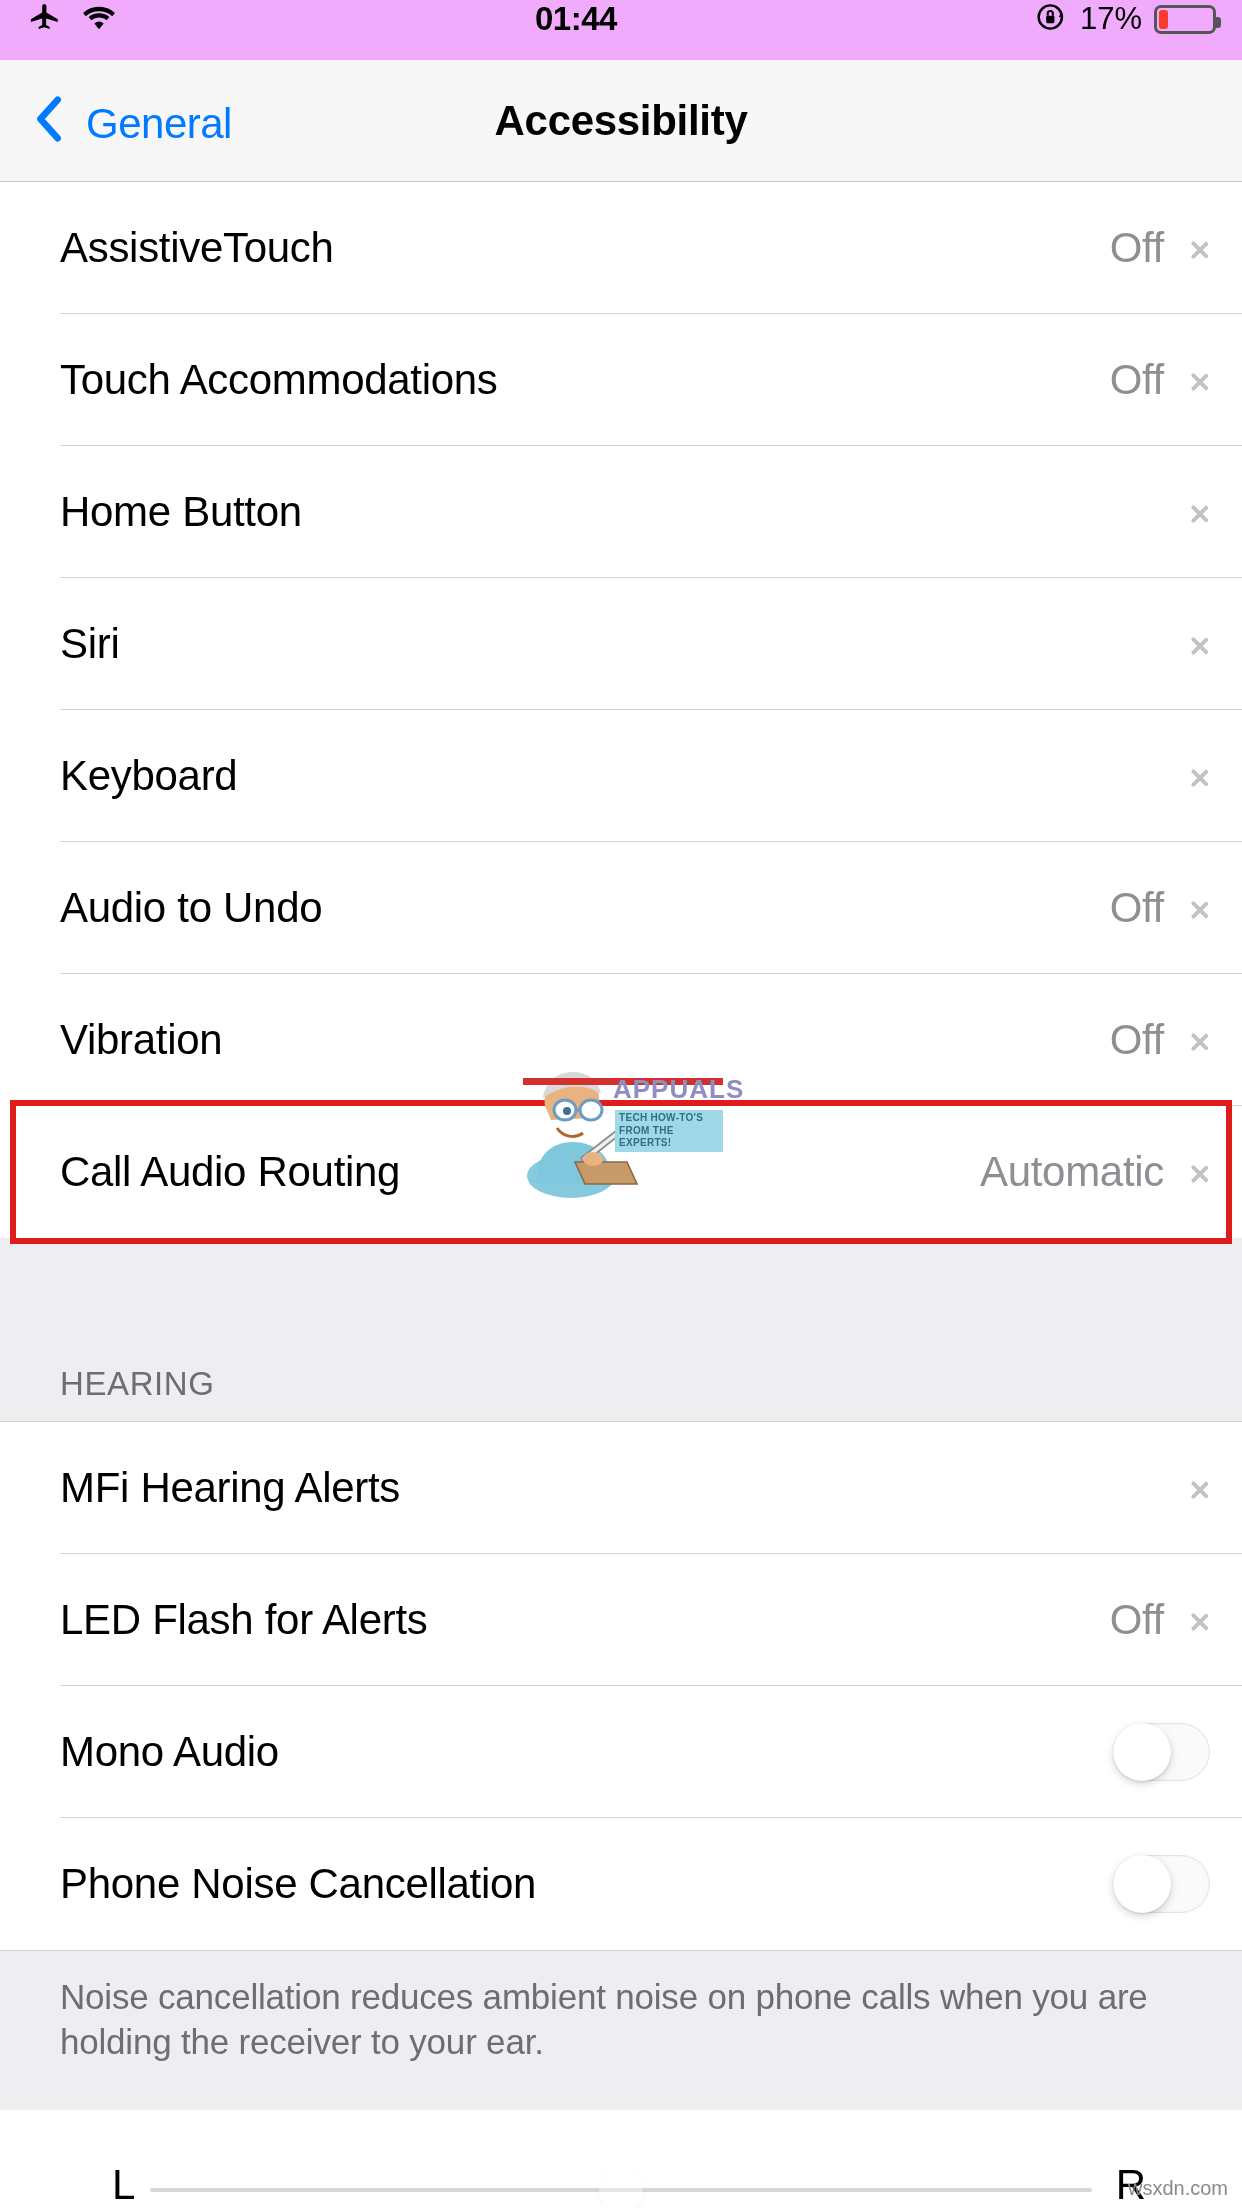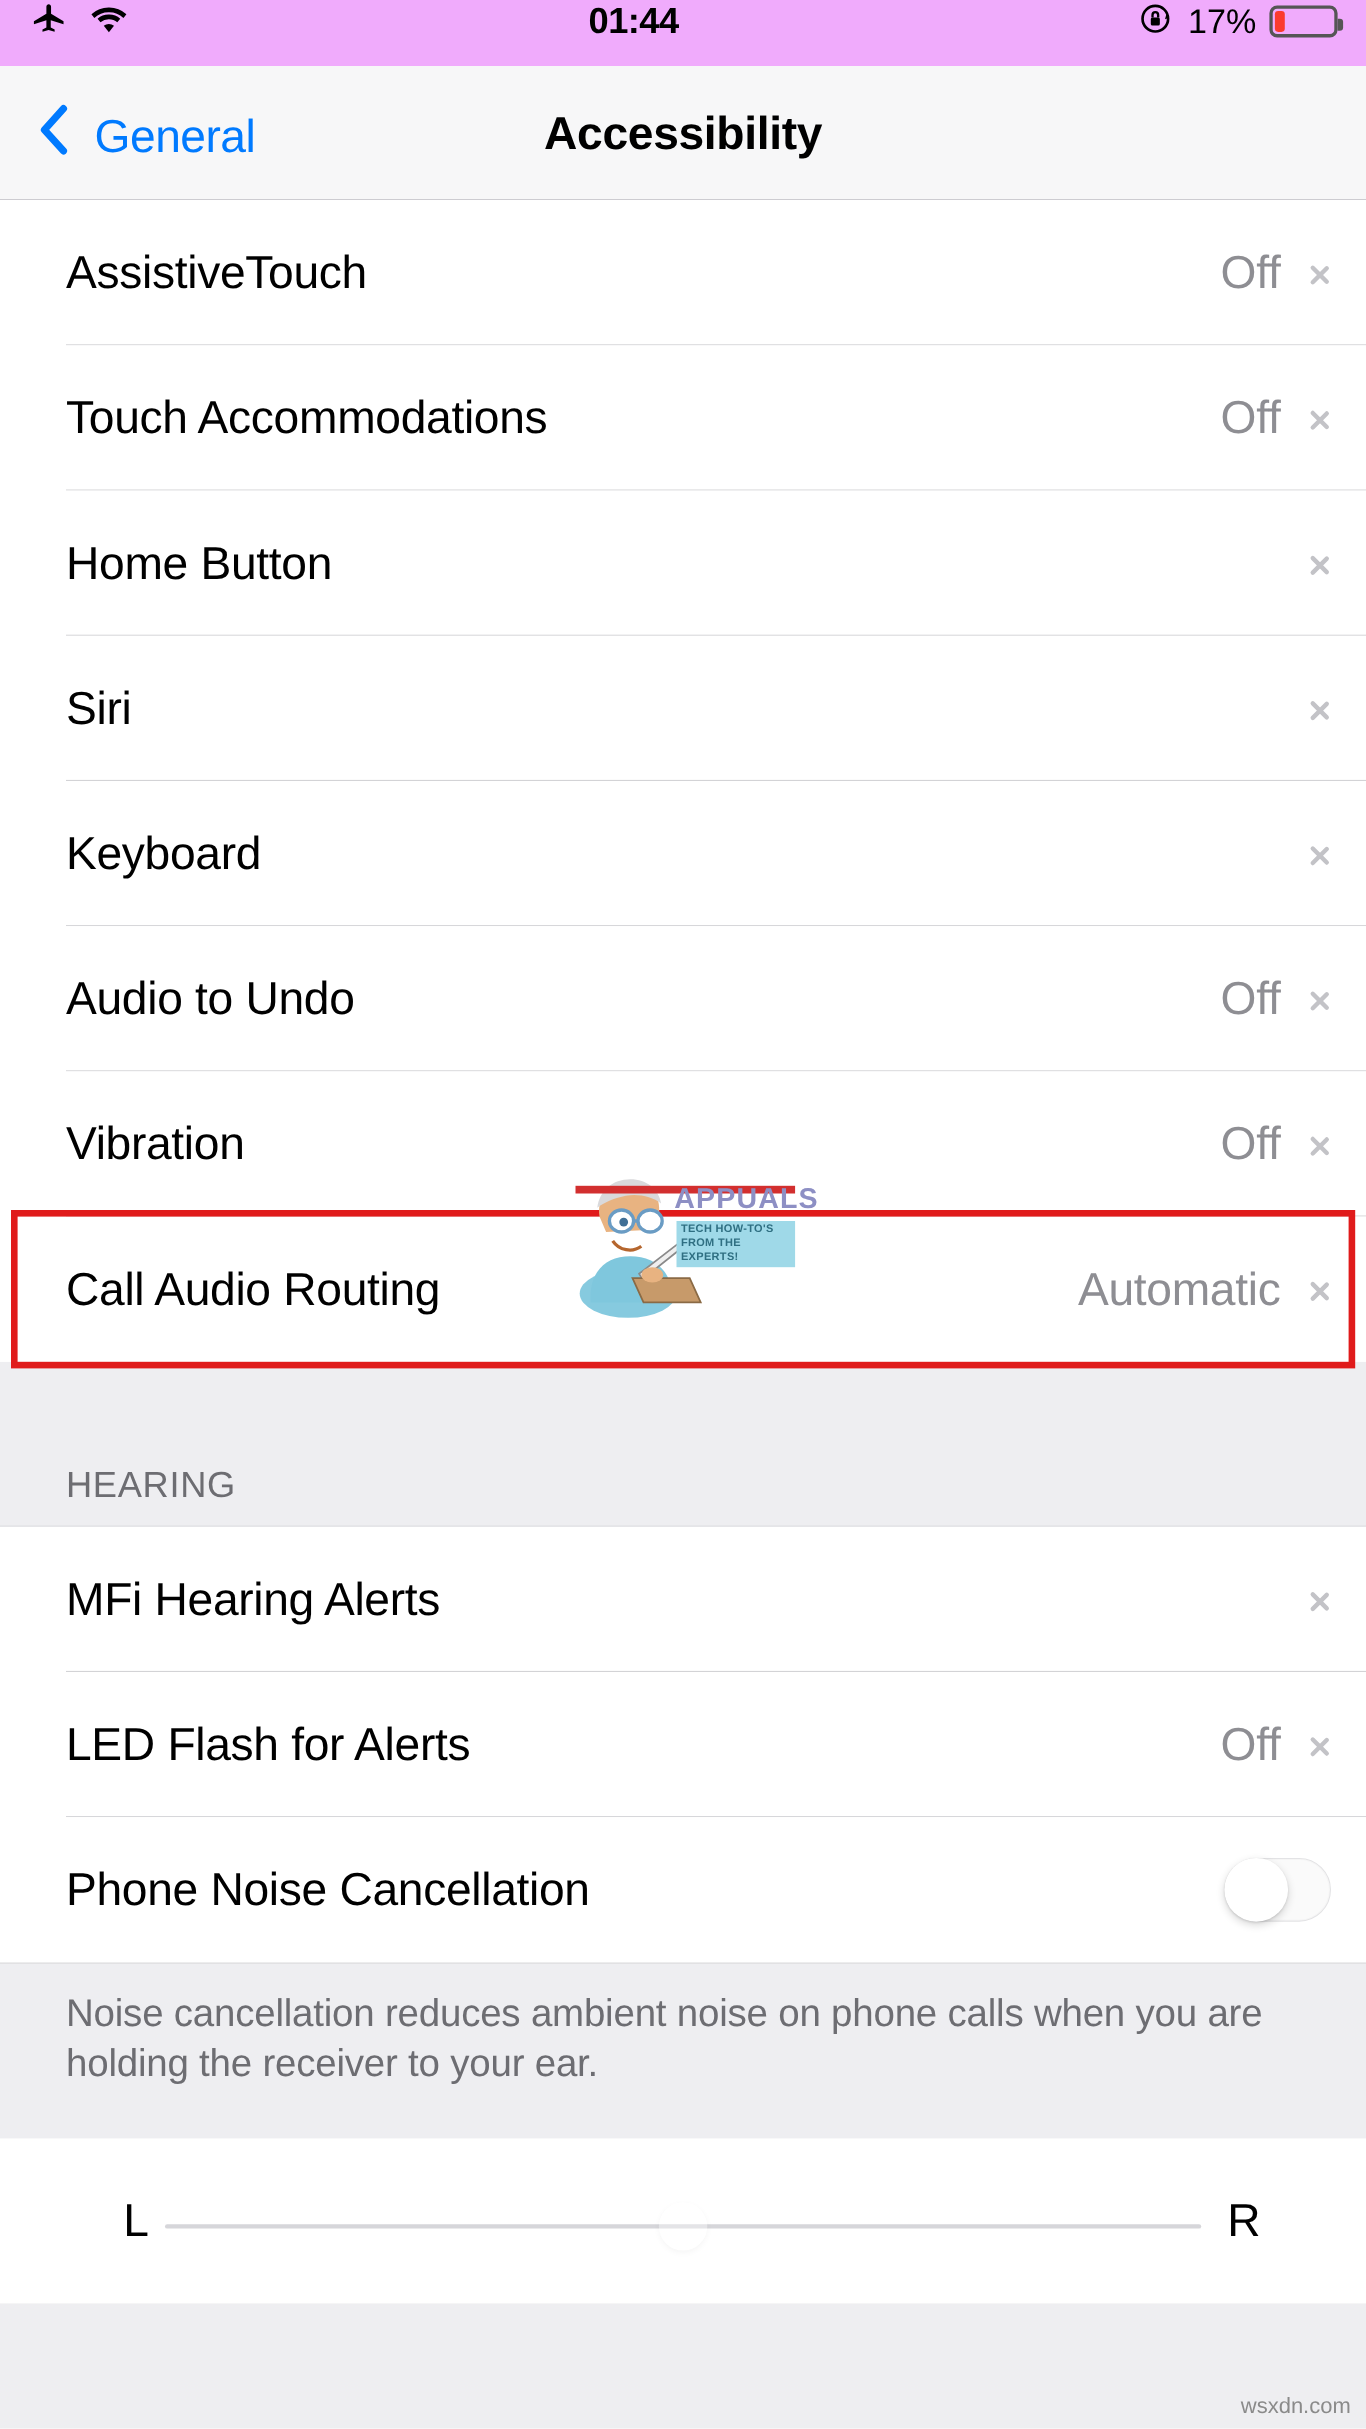--- a/index.html
+++ b/index.html
@@ -81,21 +81,21 @@
     box-shadow:inset 0 0 0 1px rgba(0,0,0,0.02);
   }
   .toggle .knob{
     position:absolute; top:-1px; left:-1px; width:58px; height:58px;
     border-radius:50%; background:#ffffff;
     box-shadow:0 3px 8px rgba(0,0,0,0.16), 0 1px 2px rgba(0,0,0,0.12);
   }
 
   
   .section-head{
-    height:150px; display:flex; align-items:flex-end;
+    height:184px; display:flex; align-items:flex-end;
     padding:0 0 18px 60px; background:#eeeef1;
     border-bottom:1px solid #d3d3d6;
   }
   .section-head-text{
     font-size:33px; color:#6d6d72; letter-spacing:0.6px;
   }
   .section-foot{
     background:#eeeef1; padding:24px 62px 0 60px;
     border-top:1px solid #d3d3d6;
     min-height:160px;
@@ -259,20 +259,27 @@
     <div class="group" id="hearing-group">
         <div class="row">
           <div class="row-label">MFi Hearing Alerts</div>
           <span class="chev"></span>
           <div class="row-sep"></div>
         </div>
         <div class="row">
           <div class="row-label">LED Flash for Alerts</div>
           <div class="row-value">Off</div>
           <span class="chev"></span>
+          <div class="row-sep"></div>
+        </div>
+        <div class="row">
+          <div class="row-label">Mono Audio</div>
+          <div class="toggle">
+            <div class="knob"></div>
+          </div>
           <div class="row-sep"></div>
         </div>
         <div class="row">
           <div class="row-label">Phone Noise Cancellation</div>
           <div class="toggle">
             <div class="knob"></div>
           </div>
         </div>
       </div>
 

